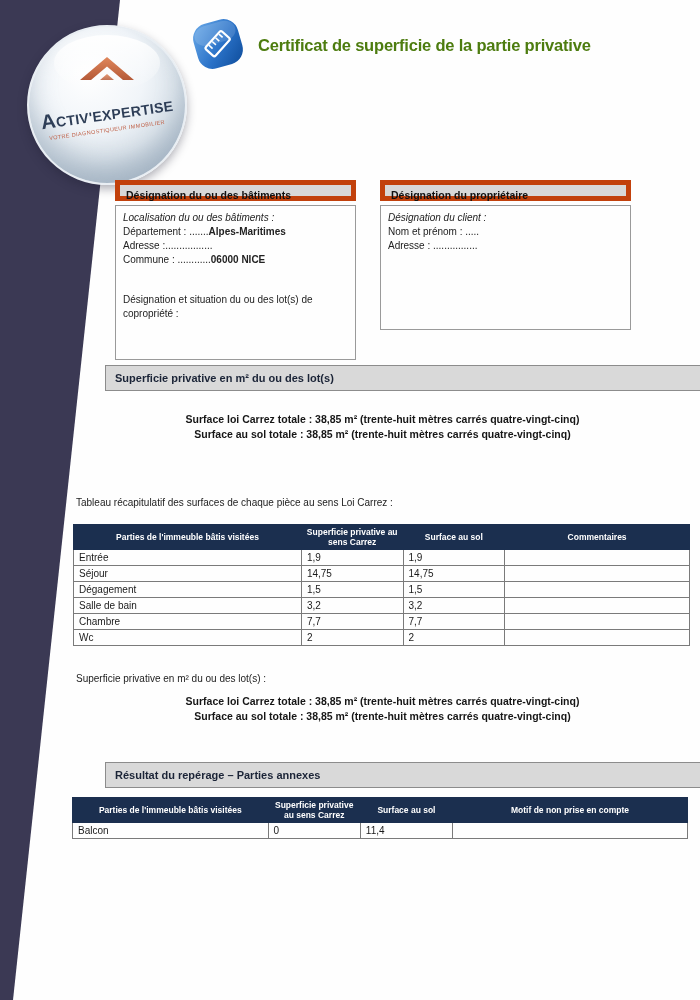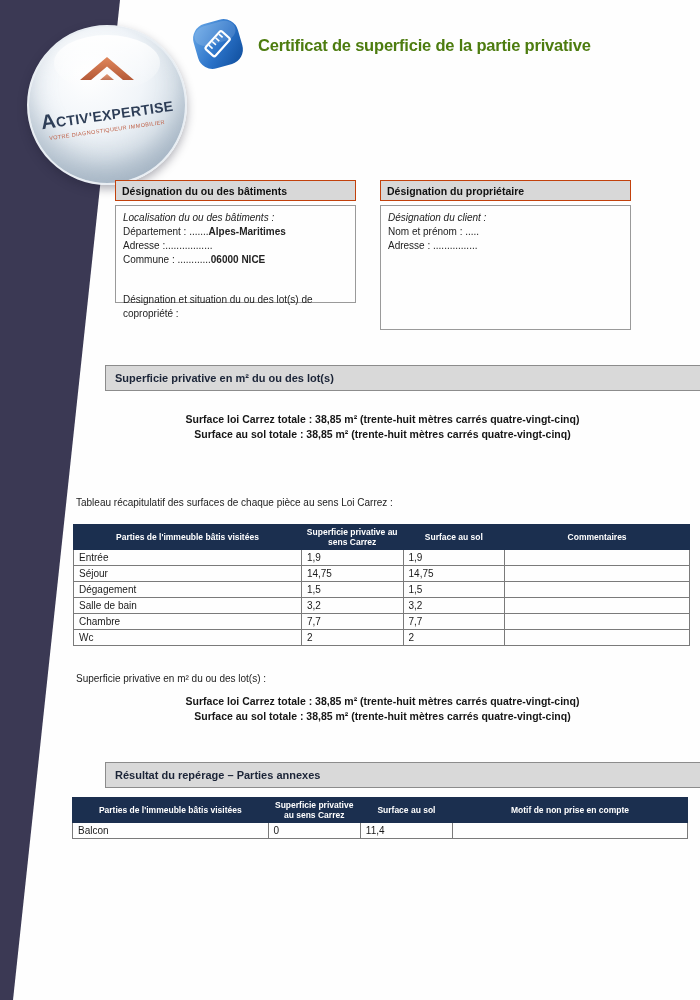--- a/index.html
+++ b/index.html
@@ -37,30 +37,30 @@
     font-size:5.5px;color:#c0634a;letter-spacing:.4px;transform:rotate(-8deg);
     white-space:nowrap;
   }
   .ruler-badge{position:absolute;left:186px;top:12px;}
   .doc-title{
     position:absolute;left:258px;top:36px;font-size:16.5px;font-weight:bold;
     color:#4d7c0f;white-space:nowrap;letter-spacing:-.2px;
   }
   
   .box-header{
-    position:absolute;height:21px;background:#d8d8d8;border:1px solid #c2410c;
+    position:absolute;height:21px;background:#d8d8d8;border:5px solid #c2410c;
     font-size:10.5px;font-weight:bold;line-height:21px;padding-left:6px;color:#111;
     box-sizing:border-box;
   }
   .box-body{
     position:absolute;border:1px solid #9a9a9a;background:#fefefe;box-sizing:border-box;
     font-size:10px;line-height:1.4;padding:5px 7px;color:#222;
   }
   .hd-a{left:115px;top:180px;width:241px;}
-  .bd-a{left:115px;top:205px;width:241px;height:98px;}
+  .bd-a{left:115px;top:205px;width:241px;height:155px;}
   .hd-b{left:380px;top:180px;width:251px;}
   .bd-b{left:380px;top:205px;width:251px;height:125px;}
   .it{font-style:italic;}
   .bold{font-weight:bold;}
   .lots-line{margin-top:26px;text-align:left;}
   
   .section-bar{
     position:absolute;left:81px;width:665px;height:26px;background:#d9d9d9;
     border:1px solid #8c8c8c;box-sizing:border-box;
     font-size:11px;font-weight:bold;line-height:24px;padding-left:9px;color:#1b2437;margin-left:24px;

